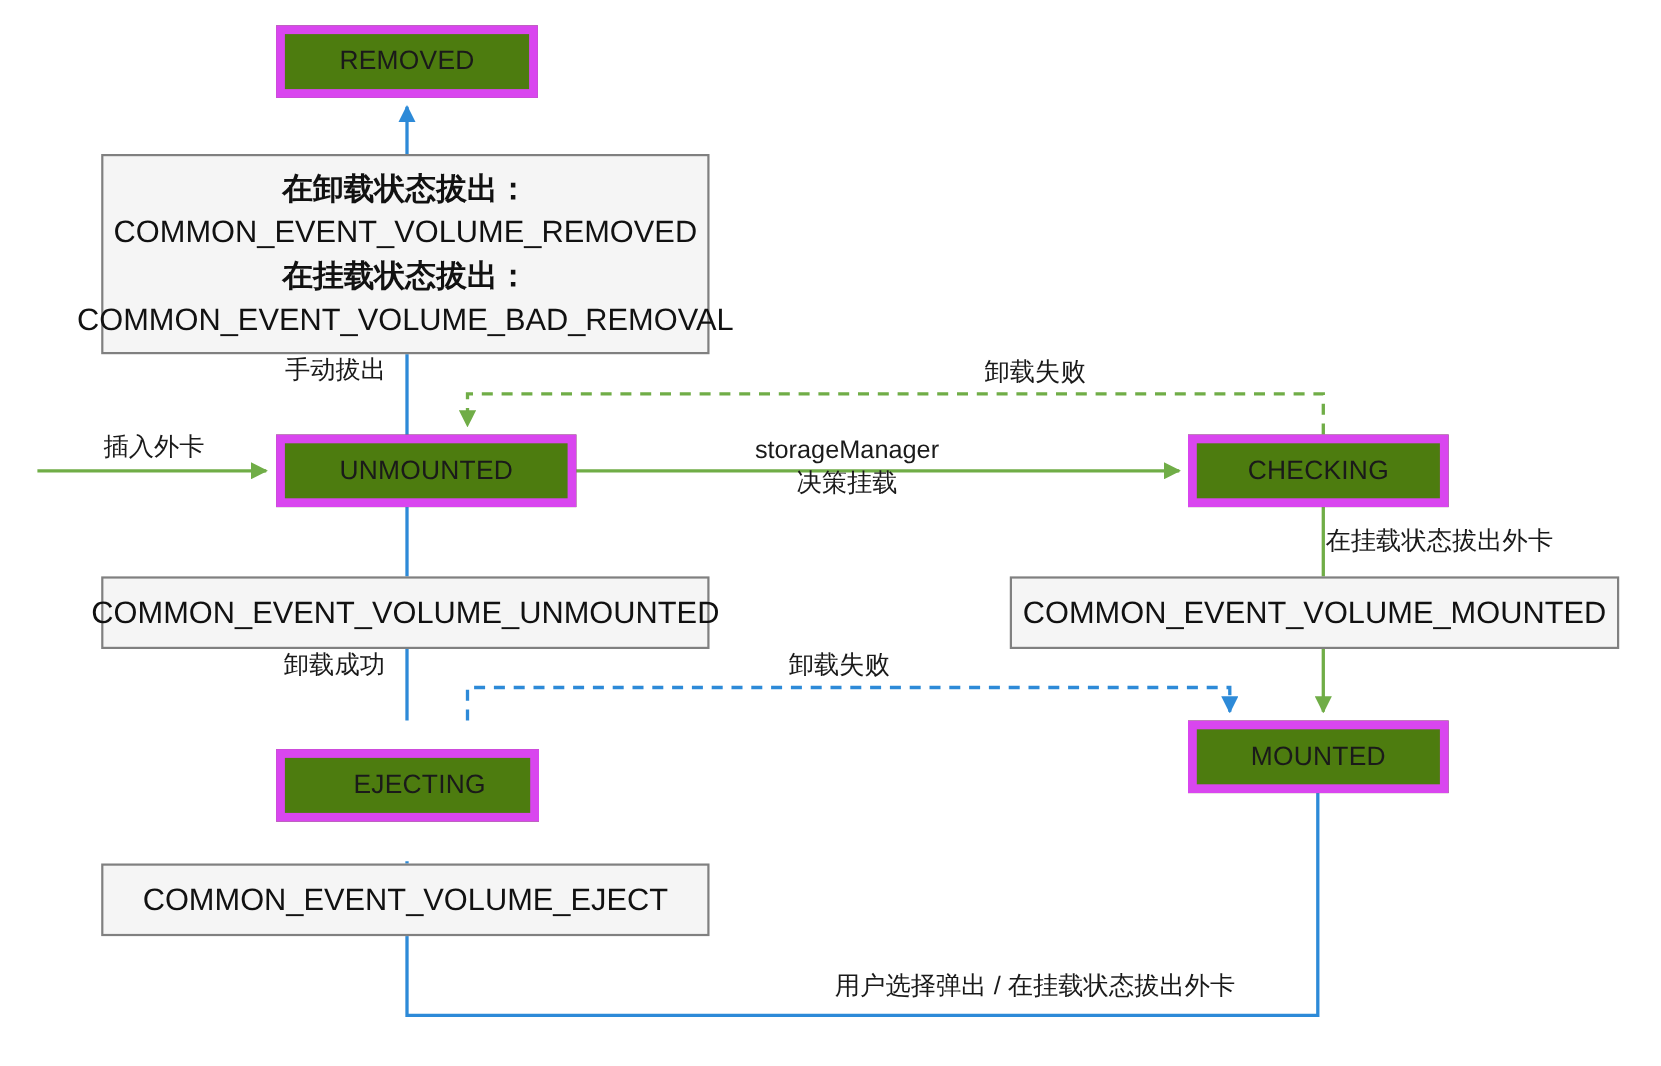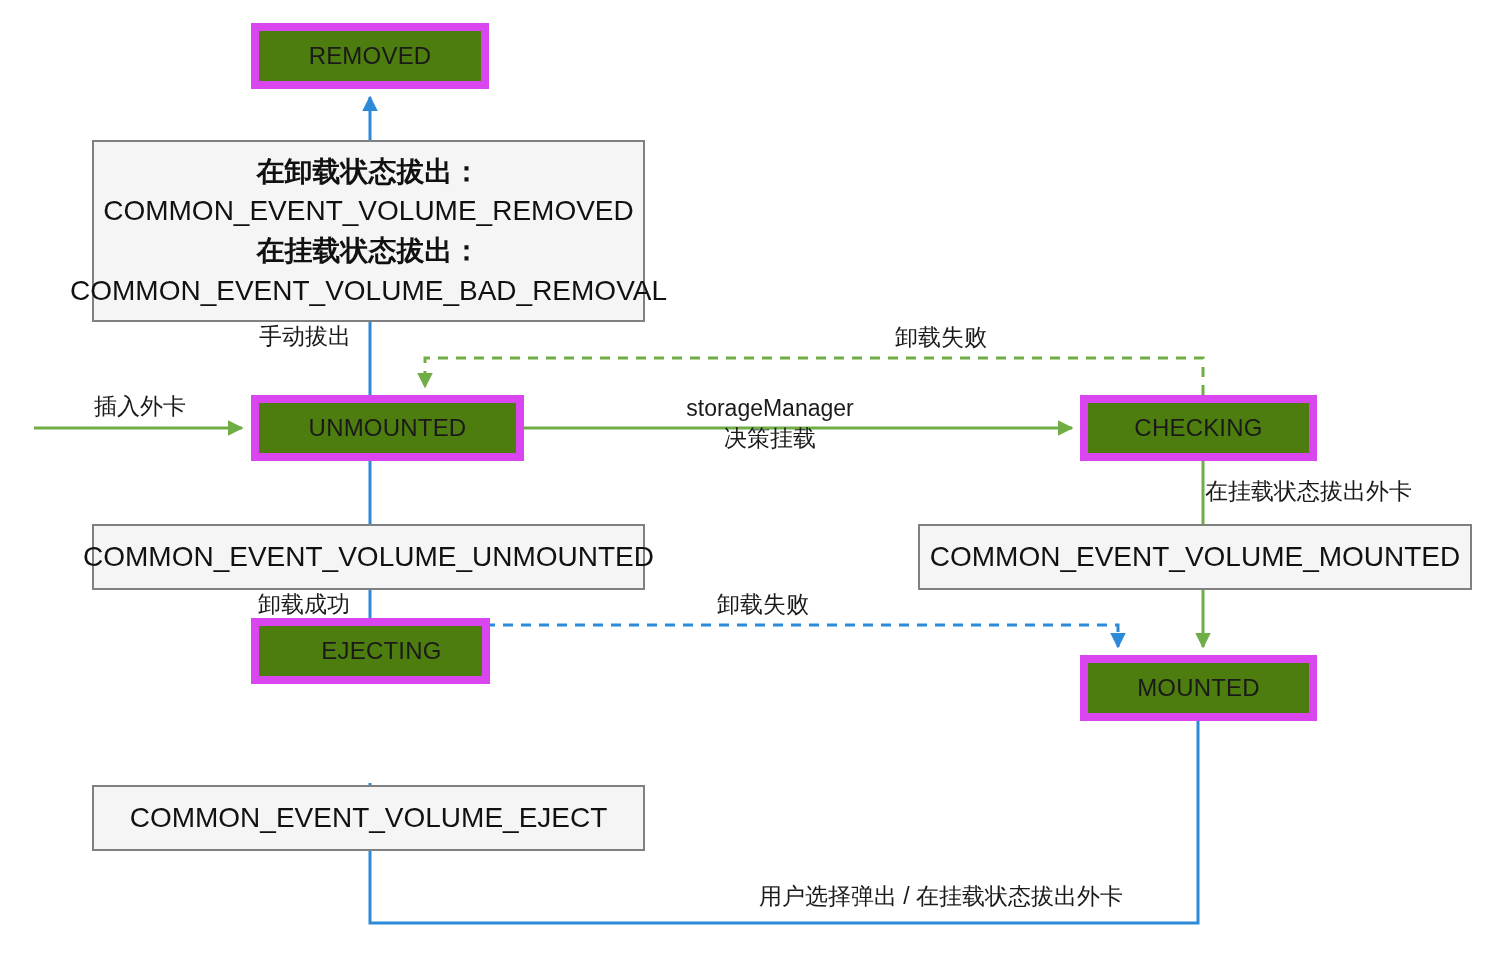--- a/index.html
+++ b/index.html
@@ -118,21 +118,21 @@
   </div>
 
   <div class="node" style="left:251px; top:395px; width:273px; height:66px;">
     <span>UNMOUNTED</span>
   </div>
 
   <div class="node" style="left:1080px; top:395px; width:237px; height:66px;">
     <span>CHECKING</span>
   </div>
 
-  <div class="node" style="left:251px; top:618px; width:239px; height:66px;padding-left:22px;">
+  <div class="node" style="left:251px; top:681px; width:239px; height:66px;padding-left:22px;">
     <span>EJECTING</span>
   </div>
 
   <div class="node" style="left:1080px; top:655px; width:237px; height:66px;">
     <span>MOUNTED</span>
   </div>
 
   <div class="note" style="left:92px; top:140px; width:553px; height:182px;">
     <div class="strong">在卸载状态拔出：</div>
     <div>COMMON_EVENT_VOLUME_REMOVED</div>

